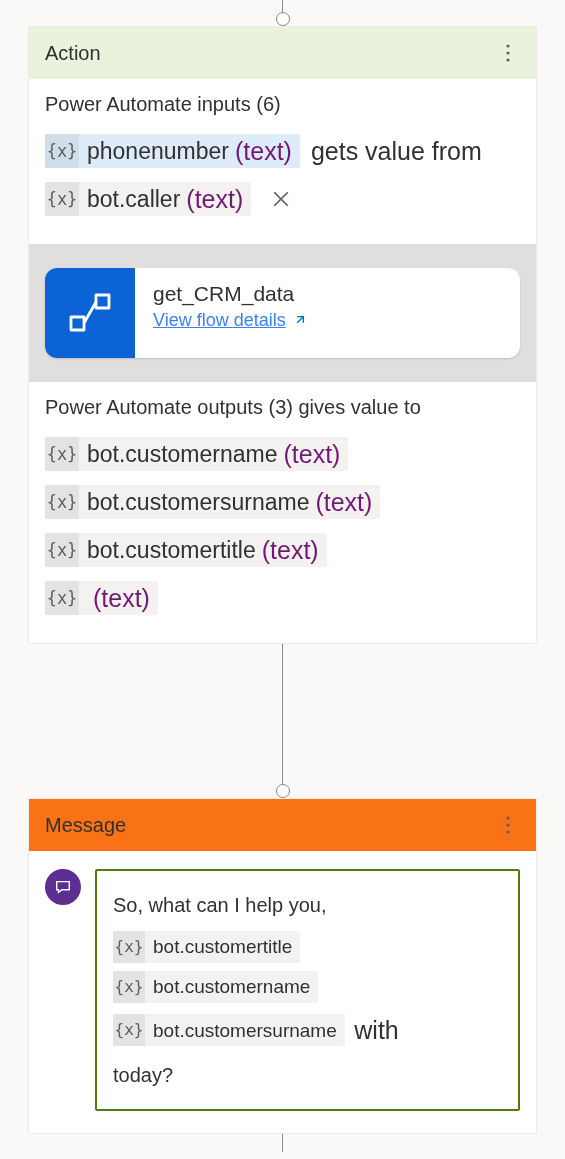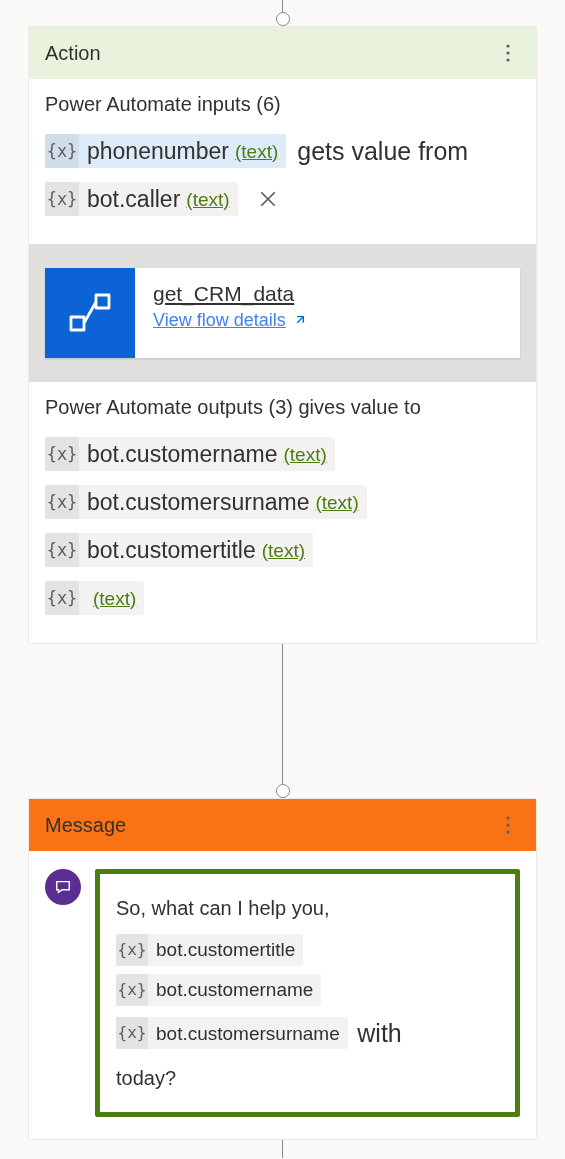--- a/index.html
+++ b/index.html
@@ -81,44 +81,43 @@
     justify-content: center;
     width: 34px;
     height: 34px;
     font-family: monospace;
     font-size: 17px;
     color: #605e5c;
     background: rgba(0,0,0,0.06);
     margin-right: 8px;
   }
   .token-name { font-size: 23px; padding: 4px 0; }
-  .token-type { font-size: 19px; color: #4d7c0f; margin-left: 6px; text-decoration: underline; }
+  .token-type { font-size: 25px; color: #701a75; margin-left: 6px; }
   .inline-txt { font-size: 25px; vertical-align: middle; }
   .token-row { margin-bottom: 6px; }
   .clear-x {
     width: 18px;
     height: 18px;
     margin-left: 10px;
     vertical-align: middle;
     cursor: pointer;
     color: #605e5c;
   }
 
   
   .flow-area {
     background: #e1dfdd;
     padding: 24px 16px 24px 16px;
   }
   .flow-card {
     display: flex;
     background: #fff;
-    border-radius: 0;
+    border-radius: 12px;
     overflow: hidden;
     box-shadow: 0 1px 2px rgba(0,0,0,0.15);
-    text-decoration: underline;
   }
   .flow-icon {
     width: 90px;
     height: 90px;
     background: #0b63d6;
     display: flex;
     align-items: center;
     justify-content: center;
     flex-shrink: 0;
   }
@@ -142,21 +141,21 @@
     background: #5c2e91;
     border-radius: 50%;
     flex-shrink: 0;
     display: flex;
     align-items: center;
     justify-content: center;
   }
   .msg-icon svg { width: 18px; height: 18px; stroke: #fff; fill: none; stroke-width: 1.6; }
   .msg-editor {
     flex: 1;
-    border: 5px solid #4d7c0f;
+    border: 2px solid #4d7c0f;
     border-radius: 2px;
     padding: 14px 16px;
     font-size: 20px;
     line-height: 2;
   }
   .msg-editor .token { margin: 2px 4px 2px 0; }
   .msg-editor .token-x { width: 32px; height: 32px; font-size: 16px; }
   .msg-editor .token-name { font-size: 19px; }
 </style>
 </head>

